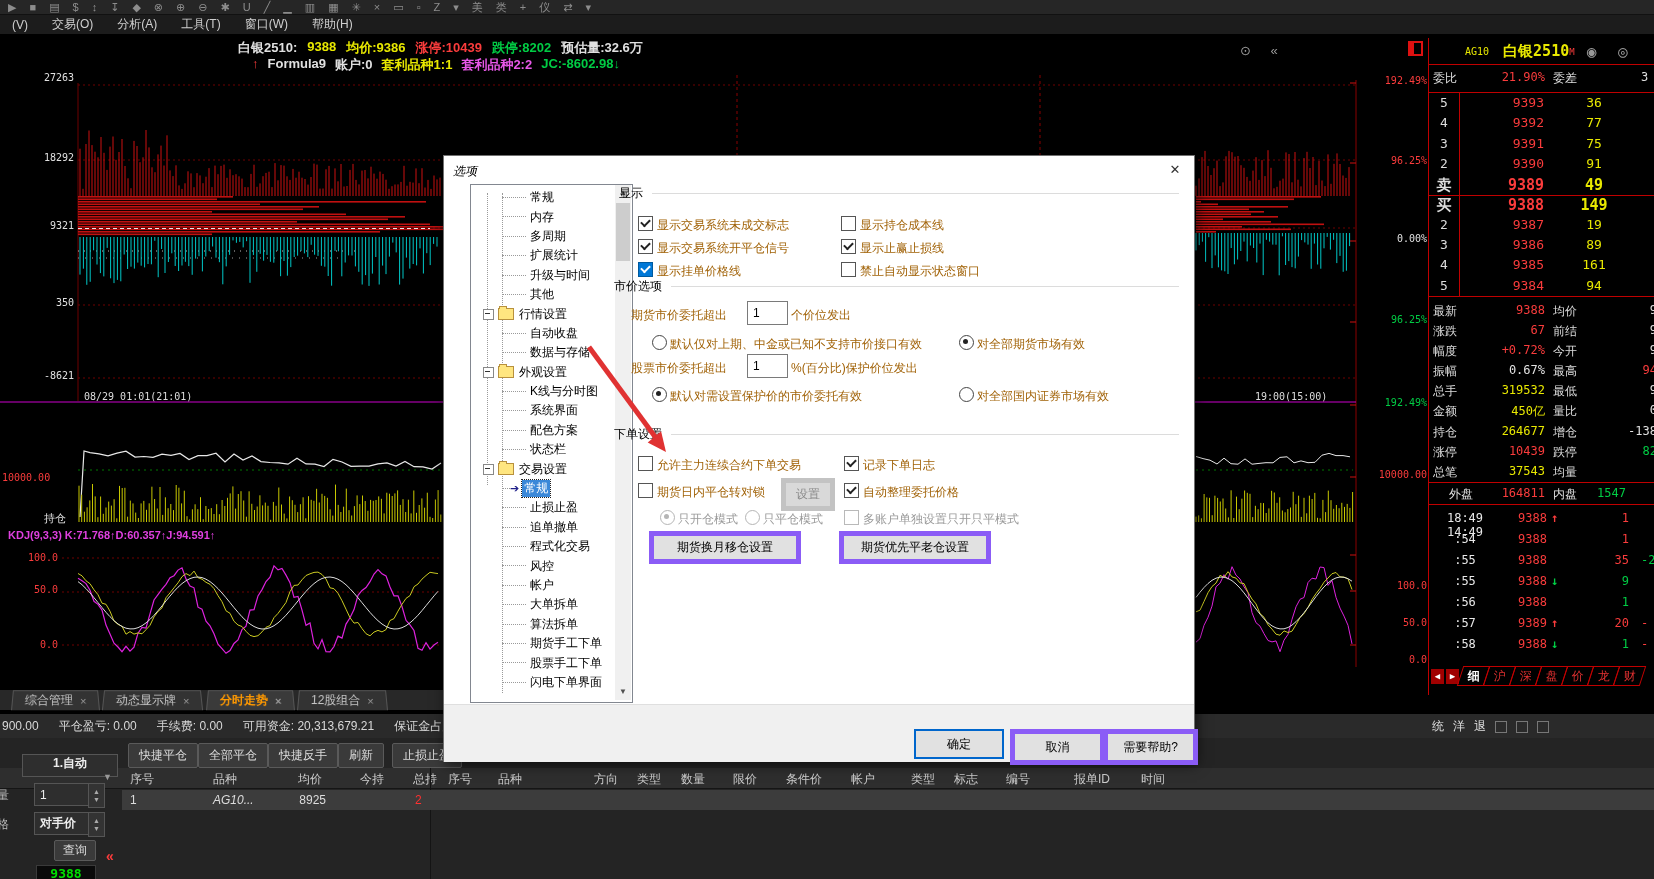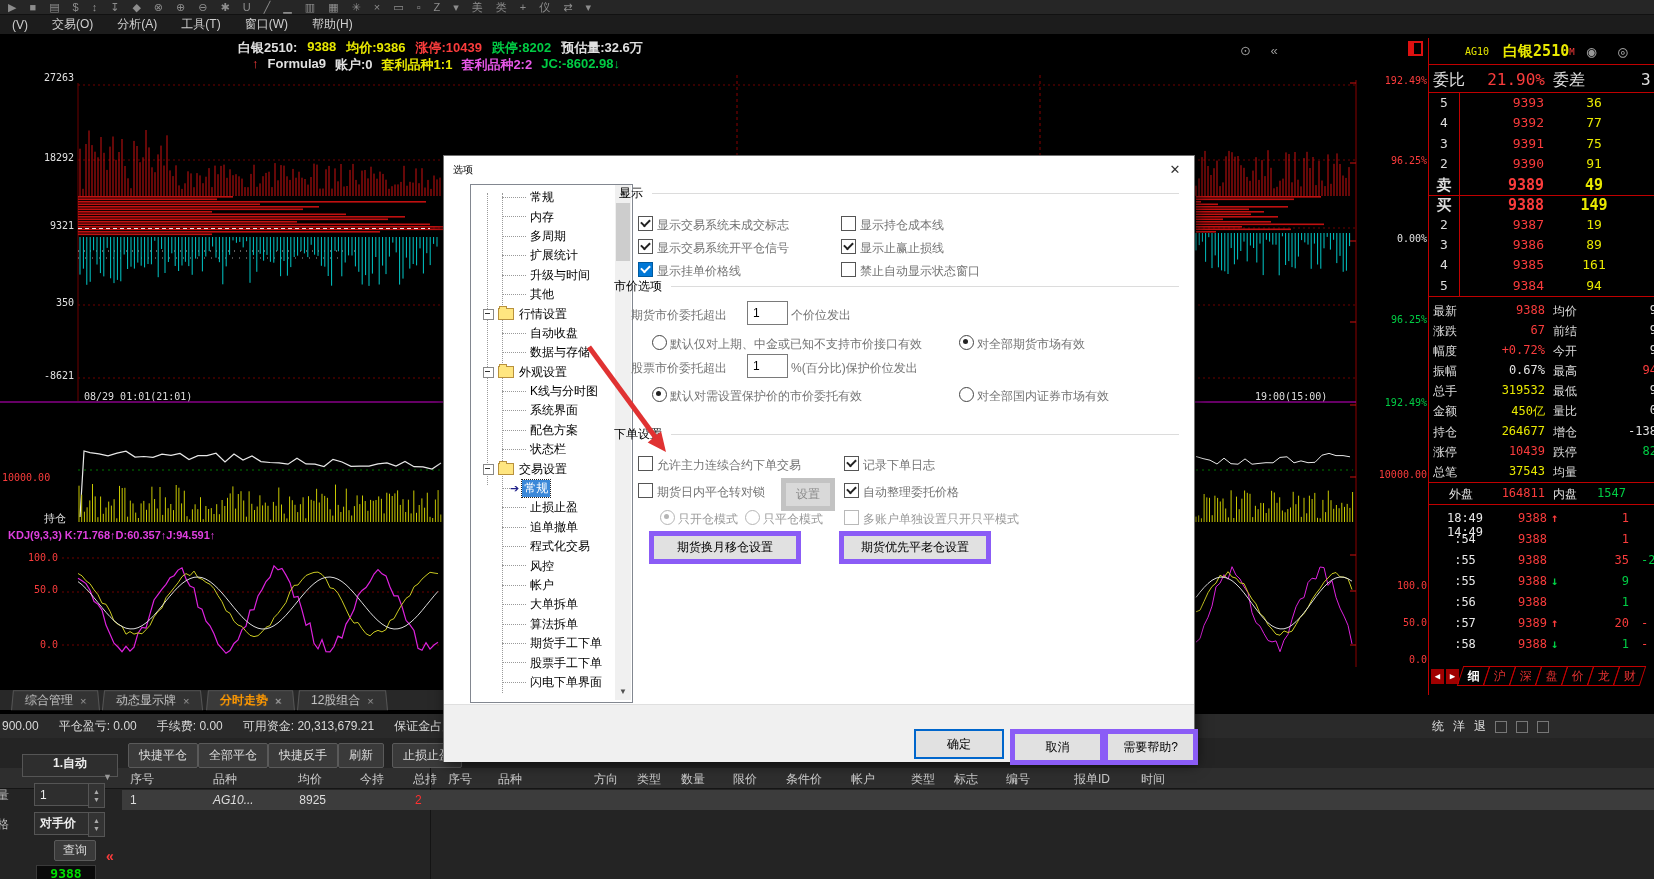--- a/index.html
+++ b/index.html
@@ -82,21 +82,21 @@
   .ctl .dd{margin-left:auto;color:#999;font-size:9px;}
   .spin{position:absolute;width:15px;height:23px;background:#333;border:1px solid #555;color:#aaa;
     font-size:7px;display:flex;flex-direction:column;align-items:center;justify-content:center;line-height:8px;}
   .ctl-lbl{position:absolute;color:#bbb;font-size:12px;}
   #pricedisp{position:absolute;left:36px;top:127px;width:58px;height:14px;background:#0a0a0a;border:1px solid #3a3a3a;
     color:#00e000;font-weight:bold;font-size:13px;text-align:center;font-family:"DejaVu Sans Mono",monospace;}
   
   #dialog{left:443px;top:155px;width:750px;height:605px;background:#fff;border:1px solid #707070;
     box-shadow:2px 3px 12px rgba(0,0,0,.6);color:#000;font-size:12px;z-index:50;}
   #dlgtitle{left:0;top:0;width:750px;height:28px;background:#fff;}
-  #dlgtitle .t{position:absolute;left:9px;top:7px;font-size:10px;color:#000;}
+  #dlgtitle .t{position:absolute;left:9px;top:7px;font-size:12px;color:#000;font-style:italic;}
   #dlgclose{position:absolute;left:718px;top:4px;width:26px;height:20px;text-align:center;color:#333;font-size:13px;line-height:20px;}
   #tree{left:26px;top:28px;width:161px;height:517px;border:1px solid #828790;overflow:hidden;background:#fff;}
   .titem{position:relative;height:19.4px;display:flex;align-items:center;white-space:nowrap;padding-left:59px;}
   .titem::before{content:"";position:absolute;left:31px;top:9px;width:24px;border-top:1px dotted #9a9a9a;}
   .titem.folder{padding-left:12px;}
   .titem.folder::before{display:none;}
   .titem.sel{padding-left:39px;}
   .titem.sel::before{width:8px;}
   .tminus{display:none;width:9px;height:9px;border:1px solid #888;position:relative;margin-right:4px;background:#fff;}
   .tminus::after{content:"";position:absolute;left:1px;top:3px;width:5px;border-top:1px solid #333;}
@@ -116,21 +116,21 @@
   .cb.checked::after{content:"";position:absolute;left:2px;top:2px;width:7px;height:4px;
     border-left:2px solid #222;border-bottom:2px solid #222;transform:rotate(-45deg);}
   .cb.blue{background:#0078d7;border-color:#005a9e;}
   .cb.blue::after{content:"";position:absolute;left:2px;top:2px;width:7px;height:4px;
     border-left:2px solid #fff;border-bottom:2px solid #fff;transform:rotate(-45deg);}
   .cb.dis{border-color:#b9b9b9;}
   .rd{position:absolute;width:13px;height:13px;border:1px solid #444;border-radius:50%;background:#fff;}
   .rd.on::after{content:"";position:absolute;left:3px;top:3px;width:5px;height:5px;border-radius:50%;background:#222;}
   .rd.dis{border-color:#b5b5b5;}
   .rd.dis.on::after{background:#b5b5b5;}
-  .dlbl{position:absolute;white-space:nowrap;color:#737373;}
+  .dlbl{position:absolute;white-space:nowrap;color:#a16207;}
   .dlbl.dis{color:#9a9a9a;}
   .dinput{position:absolute;width:34px;height:22px;border:1px solid #7a7a7a;background:#fff;font-size:12px;
     display:flex;align-items:center;padding-left:5px;}
   .dbtn{position:absolute;background:#e1e1e1;border:5px solid #8b5cf6;display:flex;align-items:center;justify-content:center;font-size:12px;}
   .dbtn.dis{background:#d9d9d9;color:#8a8a8a;border-color:#c3c3c3;}
   #dlgfooter{left:0;top:548px;width:750px;height:57px;background:#f0f0f0;border-top:1px solid #dfdfdf;}
   #dlgfooter .dbtn{top:24px;height:26px;}
   #btn-ok{left:470px;width:86px;border:2px solid #0066cc;}
   #btn-cancel{left:566px;width:85px;}
   #btn-help{left:659px;width:85px;}
@@ -841,21 +841,21 @@
       <div class="axlbl c-red" style="left: 0px; width: 70px; top: 654px;">0.0</div>
     </div>
 
   <div class="abs" id="quote">
     <div class="abs" id="qhead">
       <span class="c-yellow" style="margin-left:36px;font-size:10px;">AG10</span>
       <span class="c-yellow" style="margin-left:14px;font-size:15px;font-weight:bold;">白银2510</span>
       <span class="c-red" style="font-size:9px;vertical-align:top;margin-top:2px;">M</span>
       <span class="c-gray" style="margin-left:12px;letter-spacing:6px;">◉ ◎</span>
     </div>
-    <div class="abs" style="left:0;top:27px;width:226px;height:26px;font-size:16px;">
+    <div class="abs" style="left:0;top:27px;width:226px;height:26px;font-size:12px;">
       <span class="abs c-white" style="left:4px;top:5px;">委比</span>
       <span class="abs c-red" style="left:40px;top:5px;width:76px;text-align:right;">21.90%</span>
       <span class="abs c-white" style="left:124px;top:5px;">委差</span>
       <span class="abs c-white" style="left:212px;top:5px;width:14px;">3</span>
     </div>
     <div class="qline" style="top:54px;"></div>
     <div class="abs" style="left:0;top:55px;width:226px;">
 
         <div class="qrow">
           <span class="s">5</span>

